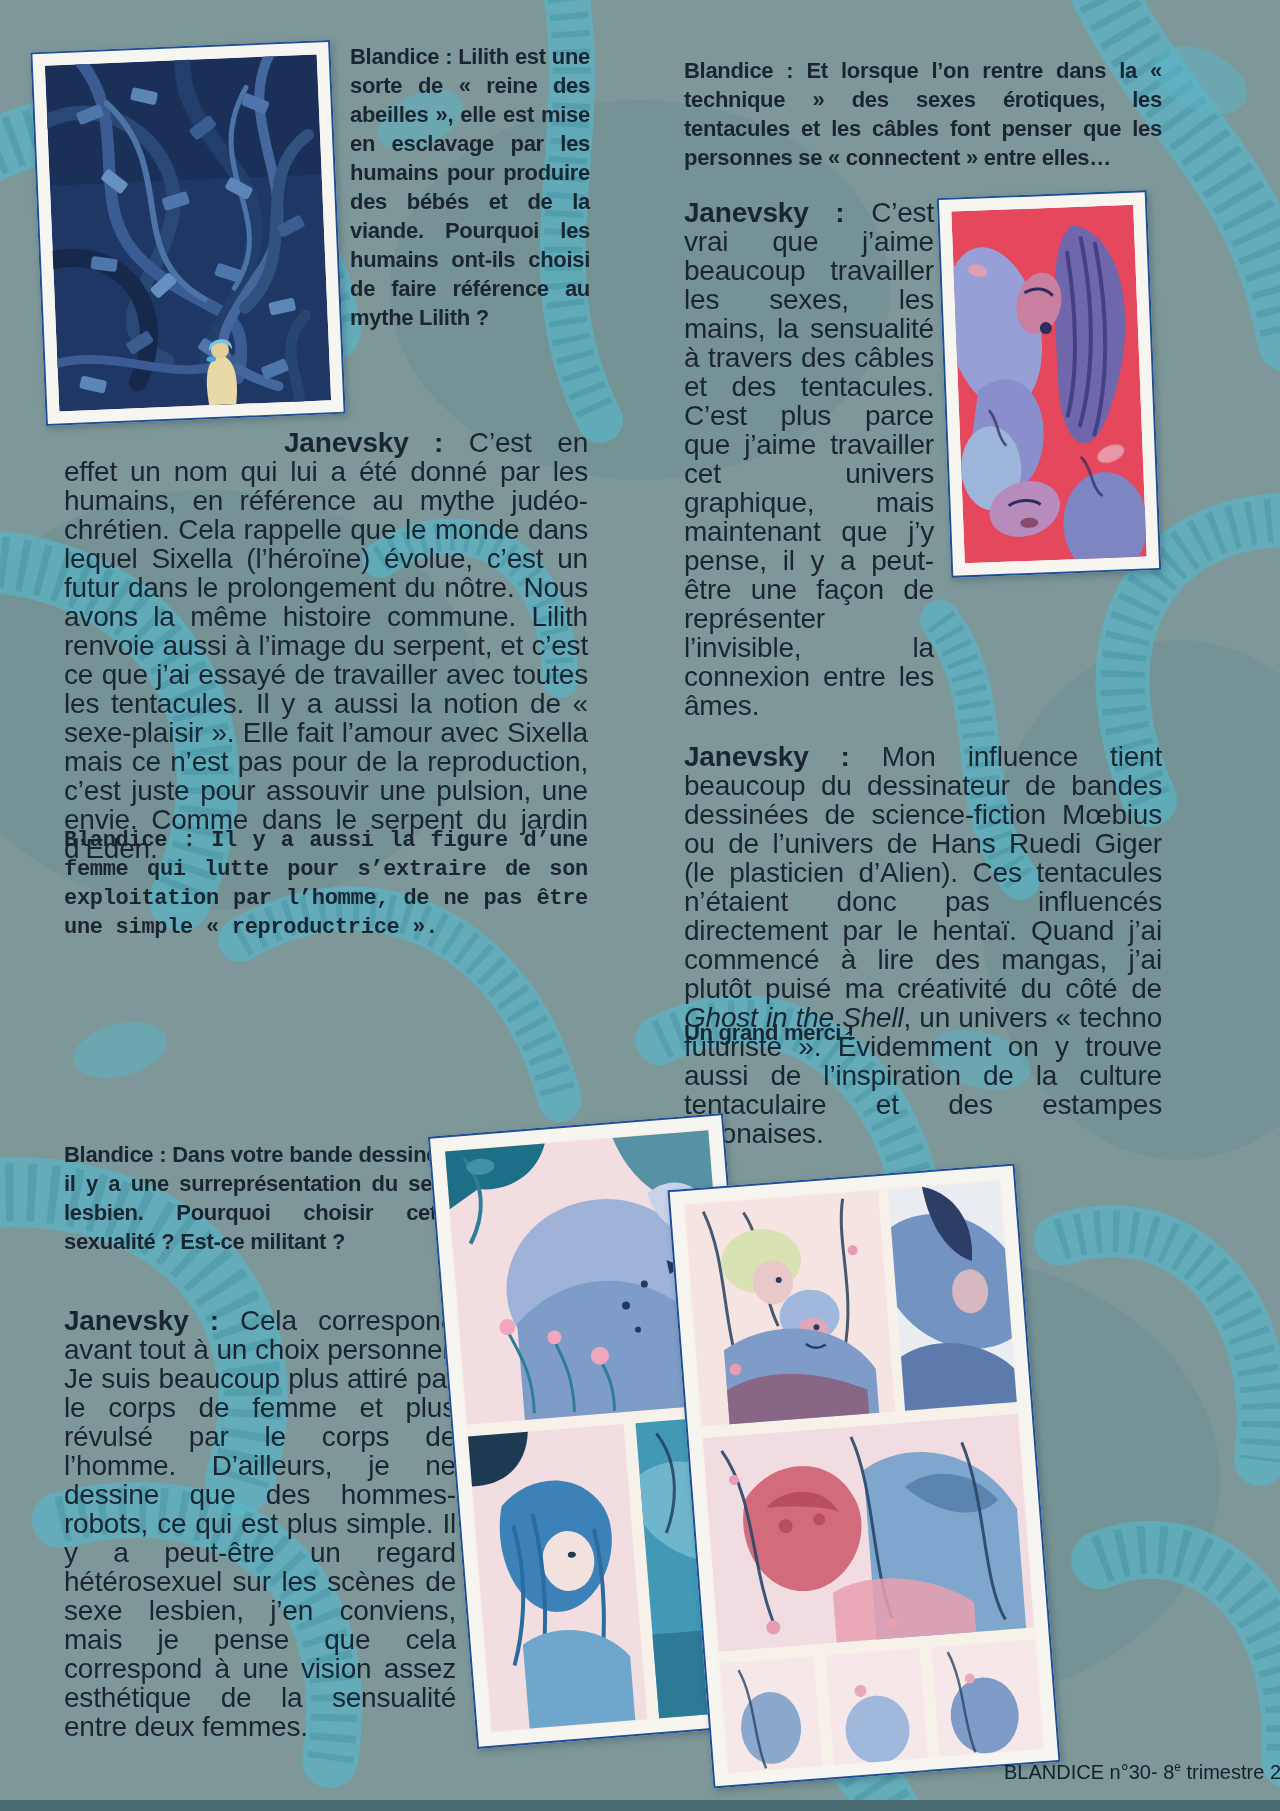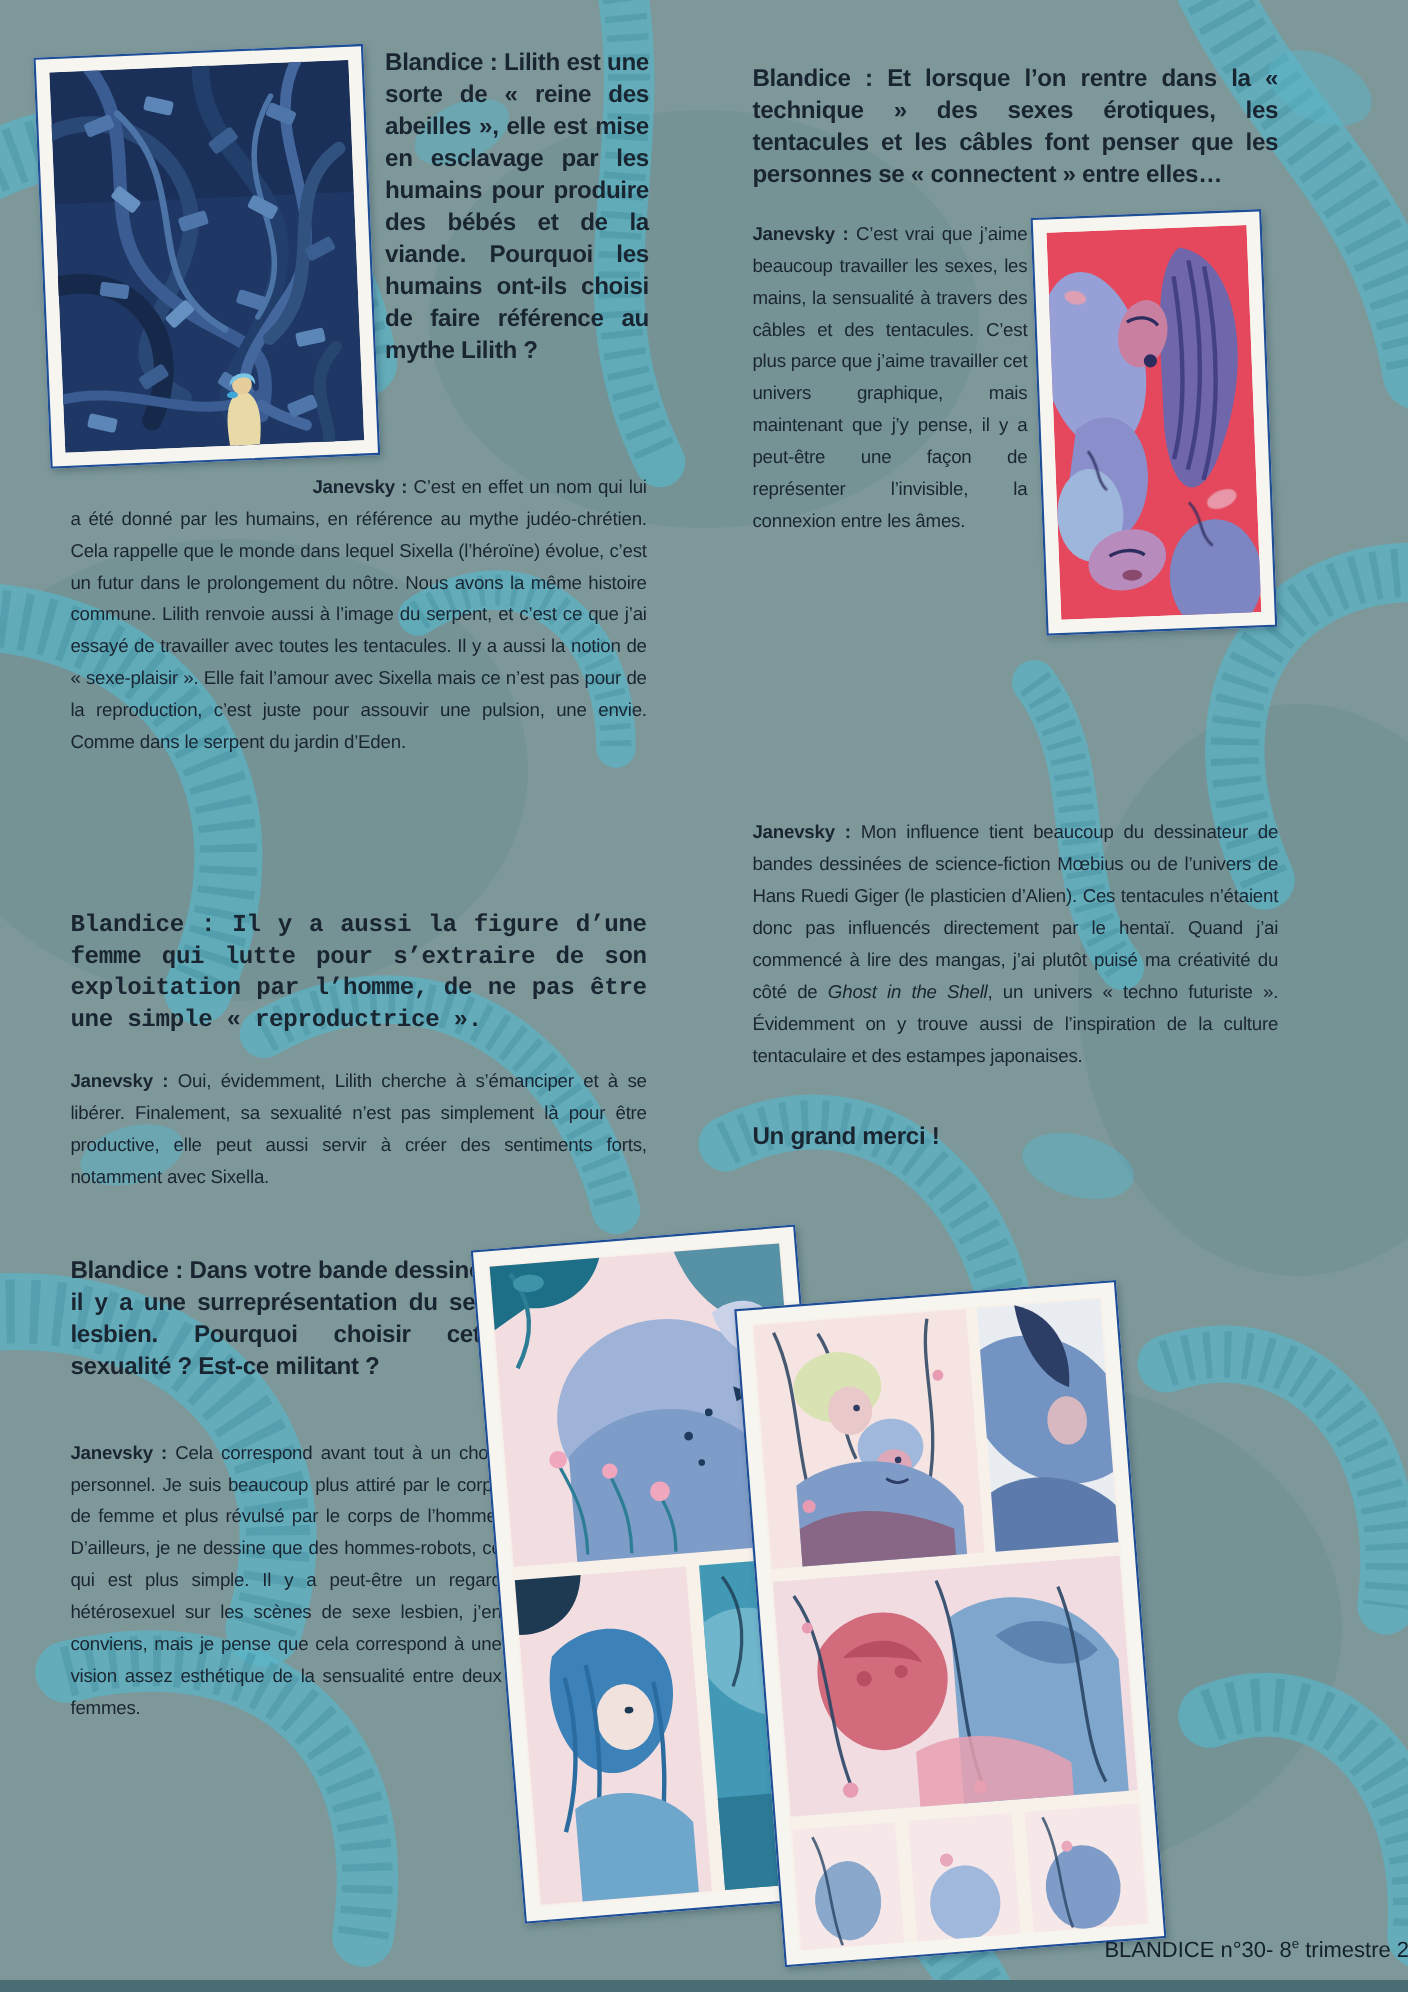--- a/index.html
+++ b/index.html
@@ -9,21 +9,21 @@
     overflow:hidden;
     font-family:"Liberation Sans", sans-serif;
     background:#fca5a5;
   }
   svg.bg{position:absolute;inset:0;z-index:0;display:block;}
   .tb{fill:none;stroke:#5AB4C6;stroke-linecap:round;opacity:.72;}
   .tr{fill:none;stroke:#2E7D90;stroke-linecap:butt;opacity:.28;}
 
   .para{
     position:absolute;z-index:3;
-    font-size:17px;line-height:29px;
+    font-size:28px;line-height:29px;
     color:#1A2532;
     text-align:justify;
     hyphens:auto;-webkit-hyphens:auto;
     letter-spacing:-0.2px;
   }
   .para .b{font-weight:bold;}
   .para .i{font-style:italic;}
   .bold-block{font-weight:bold;font-size:22px;letter-spacing:-0.3px;}
 
   .p1{left:350px;top:42px;width:240px;}
@@ -199,21 +199,20 @@
       <g stroke="#2C2C5E" stroke-width="2.5" fill="none" opacity="0.8">
         <path d="M120,250 C132,262 128,280 140,290"></path>
         <path d="M30,200 C40,212 36,226 46,236"></path>
       </g>
     </svg>
   </div>
 
   <div class="para bold-block p1"><span class="b">Blandice : Lilith est une sorte de « reine des abeilles », elle est mise en esclavage par les humains pour produire des bébés et de la viande. Pourquoi les humains ont-ils choisi de faire référence au mythe Lilith ?</span></div>
   <div class="para p2"><span class="b">Janevsky : </span><span>C’est en effet un nom qui lui a été donné par les humains, en référence au mythe judéo-chrétien. Cela rappelle que le monde dans lequel Sixella (l’héroïne) évolue, c’est un futur dans le prolongement du nôtre. Nous avons la même histoire commune. Lilith renvoie aussi à l’image du serpent, et c’est ce que j’ai essayé de travailler avec toutes les tentacules. Il y a aussi la notion de « sexe-plaisir ». Elle fait l’amour avec Sixella mais ce n’est pas pour de la reproduction, c’est juste pour assouvir une pulsion, une envie. Comme dans le serpent du jardin d’Eden.</span></div>
   <div class="para bold-block p3"><span class="b">Blandice : Il y a aussi la figure d’une femme qui lutte pour s’extraire de son exploitation par l’homme, de ne pas être une simple « reproductrice ».</span></div>
-  <div class="para p4"><span class="b">Janevsky : </span><span>Oui, évidemment, Lilith cherche à s’émanciper et à se libérer. Finalement, sa sexualité n’est pas simplement là pour être productive, elle peut aussi servir à créer des sentiments forts, notamment avec Sixella.</span></div>
   <div class="para bold-block p5"><span class="b">Blandice : Dans votre bande dessinée, il y a une surreprésentation du sexe lesbien. Pourquoi choisir cette sexualité ? Est-ce militant ?</span></div>
   <div class="para p6"><span class="b">Janevsky : </span><span>Cela correspond avant tout à un choix personnel. Je suis beaucoup plus attiré par le corps de femme et plus révulsé par le corps de l’homme. D’ailleurs, je ne dessine que des hommes-robots, ce qui est plus simple. Il y a peut-être un regard hétérosexuel sur les scènes de sexe lesbien, j’en conviens, mais je pense que cela correspond à une vision assez esthétique de la sensualité entre deux femmes.</span></div>
 
   <div class="para bold-block q1"><span class="b">Blandice : Et lorsque l’on rentre dans la « technique » des sexes érotiques, les tentacules et les câbles font penser que les personnes se « connectent » entre elles…</span></div>
   <div class="para q2"><span class="b">Janevsky : </span><span>C’est vrai que j’aime beaucoup travailler les sexes, les mains, la sensualité à travers des câbles et des tentacules. C’est plus parce que j’aime travailler cet univers graphique, mais maintenant que j’y pense, il y a peut-être une façon de représenter l’invisible, la connexion entre les âmes.</span></div>
   <div class="para q4"><span class="b">Janevsky : </span><span>Mon influence tient beaucoup du dessinateur de bandes dessinées de science-fiction Mœbius ou de l’univers de Hans Ruedi Giger (le plasticien d’Alien). Ces tentacules n’étaient donc pas influencés directement par le hentaï. Quand j’ai commencé à lire des mangas, j’ai plutôt puisé ma créativité du côté de </span><span class="i">Ghost in the Shell</span><span>, un univers « techno futuriste ». Évidemment on y trouve aussi de l’inspiration de la culture tentaculaire et des estampes japonaises.</span></div>
   <div class="para bold-block merci"><span class="b">Un grand merci !</span></div>
 
   <div class="photo comic-l">
     <svg viewBox="0 0 268 586" preserveAspectRatio="none">

